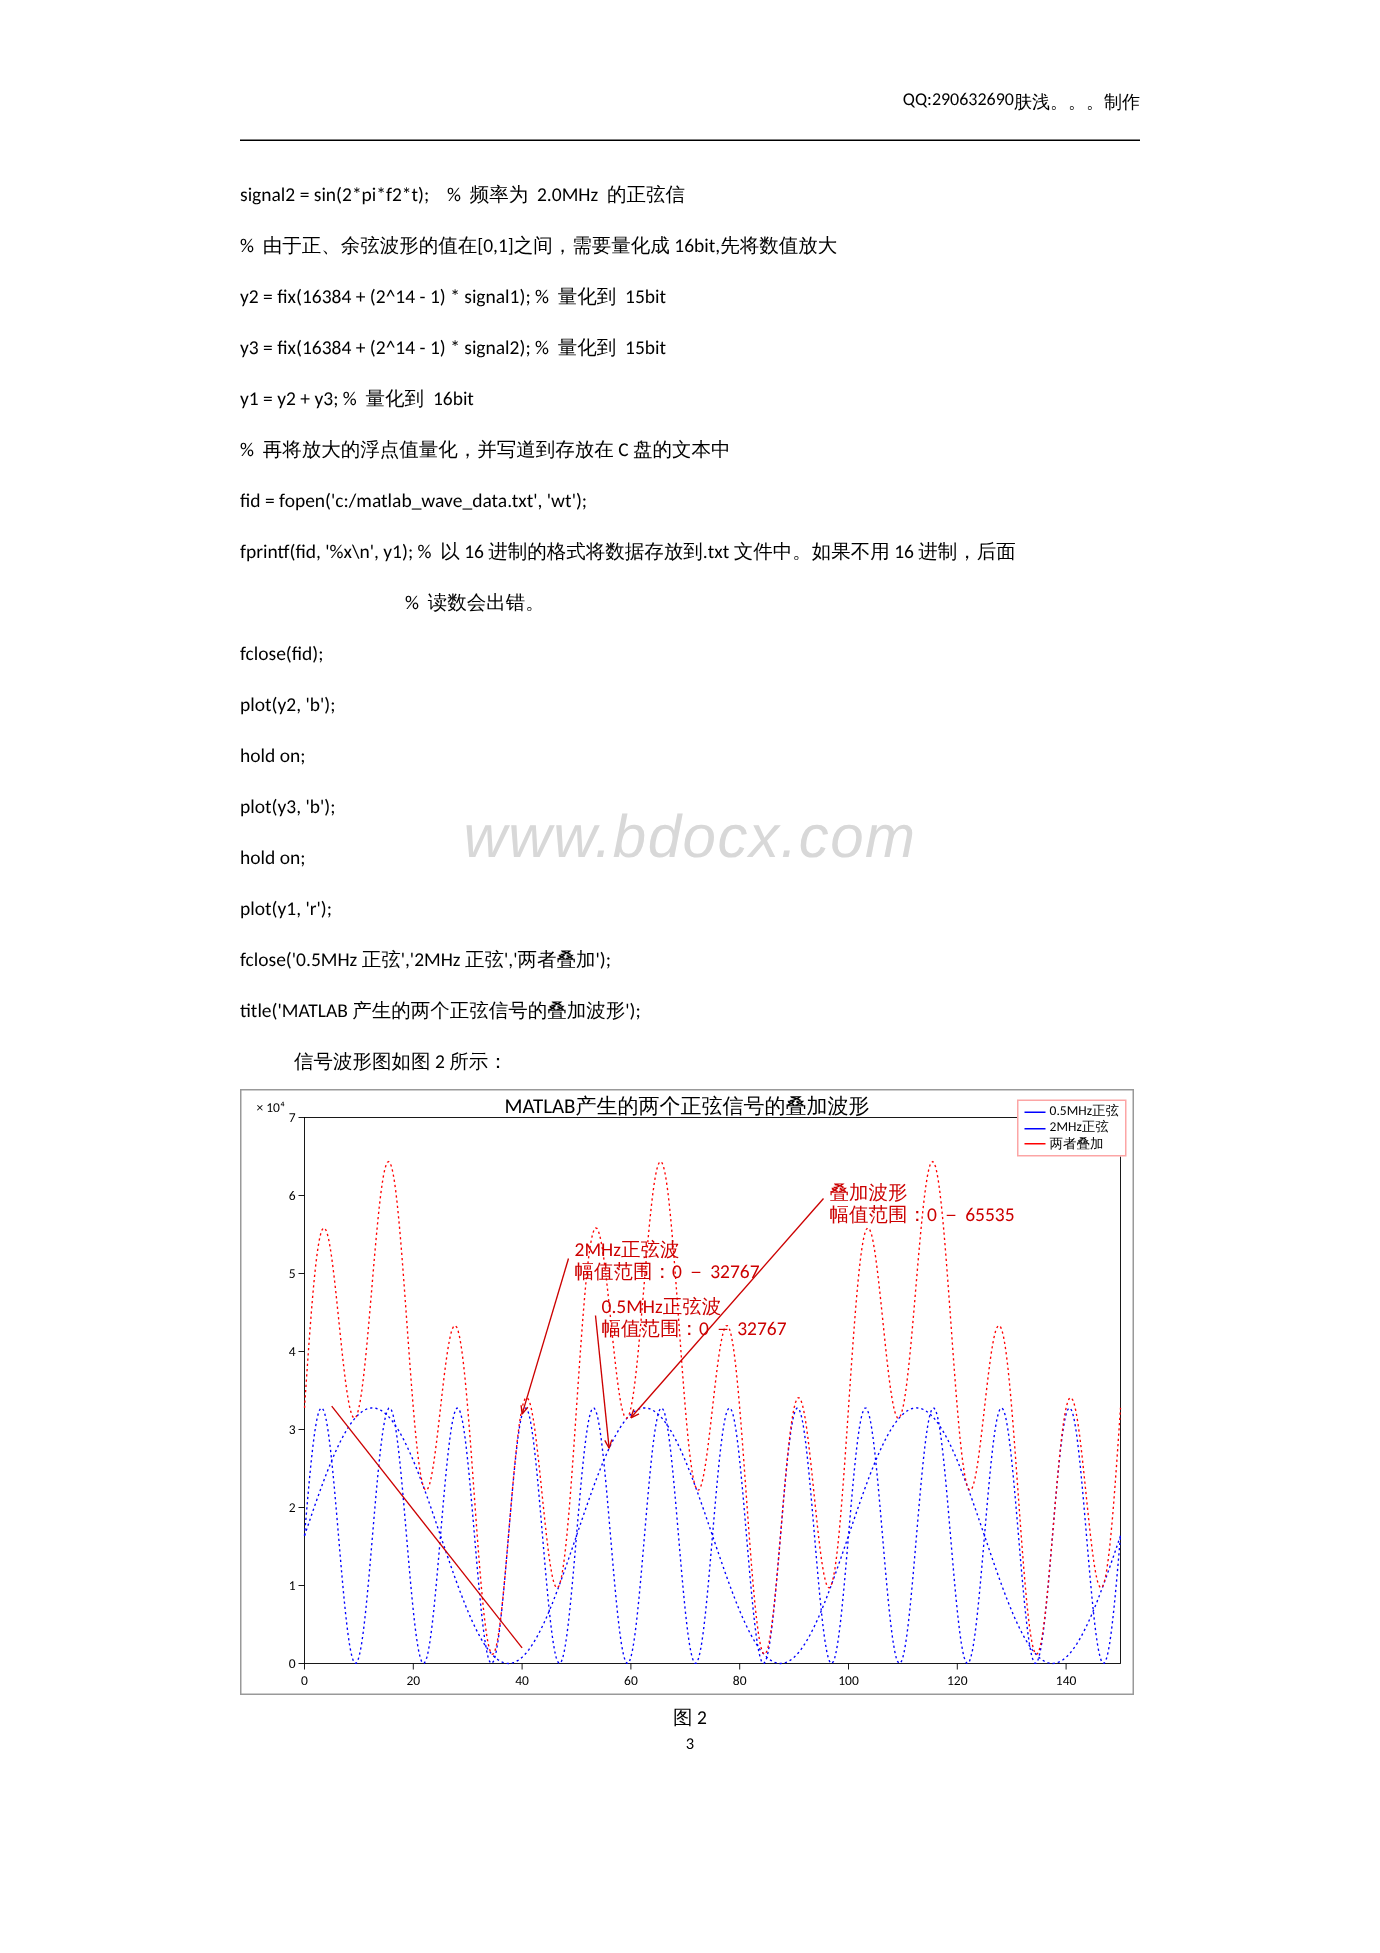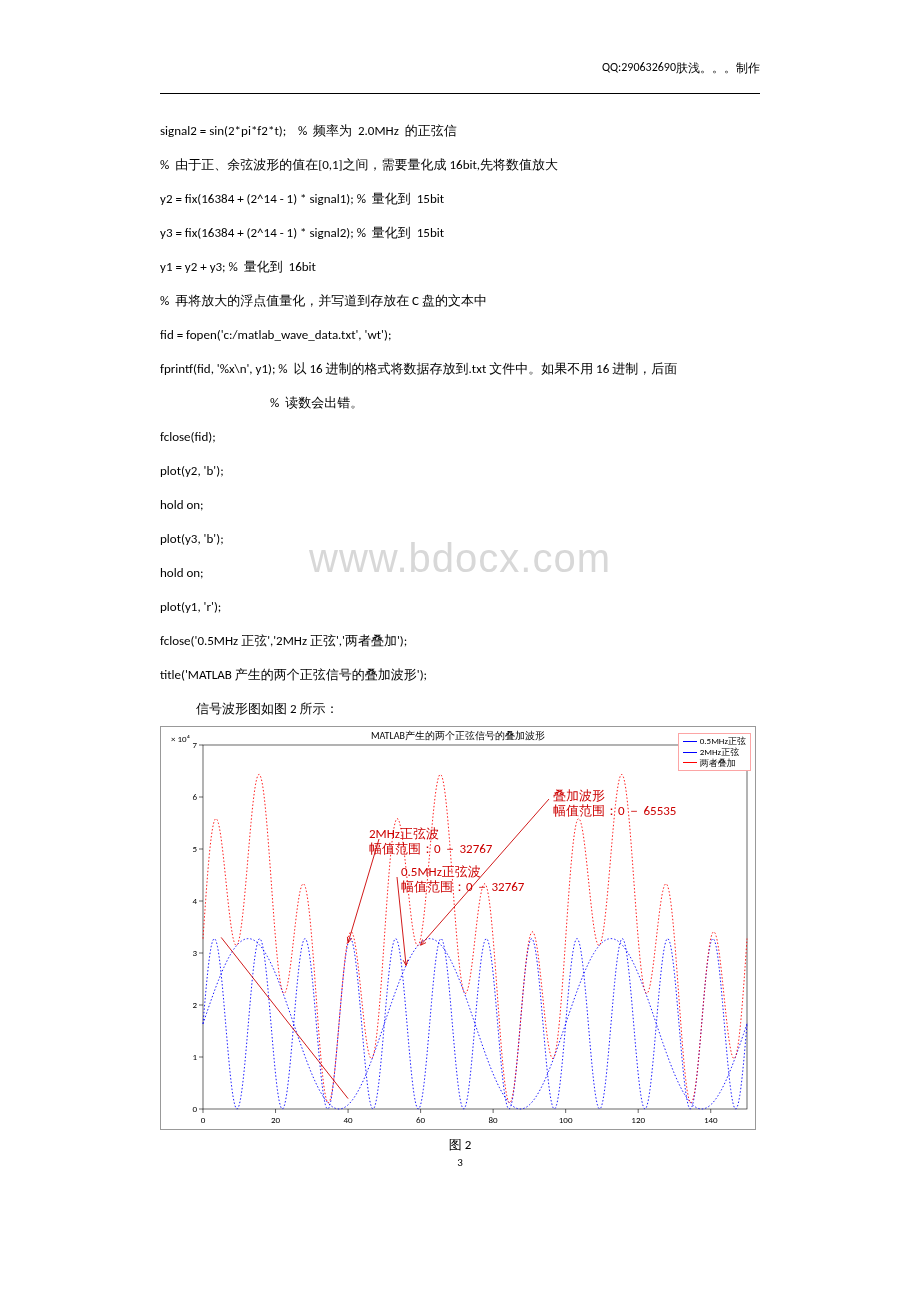--- a/index.html
+++ b/index.html
@@ -42,20 +42,21 @@
       position: absolute;
       top: 536px;
       left: 0;
       width: 920px;
       text-align: center;
       font-size: 40px;
       color: #d8d8d8;
       letter-spacing: 1px;
       z-index: 0;
       font-family: Arial, sans-serif;
+      font-style: italic;
     }
     .chart-wrap {
       position: relative;
       width: 596px;
       height: 404px;
       border: 1px solid #999;
       margin: 4px 0 4px 0;
       background: #fff;
     }
     .chart-wrap svg { display: block; }
@@ -80,21 +81,21 @@
       line-height: 1.2;
     }
     .legend-row { display: flex; align-items: center; gap: 3px; }
     .legend-swatch { width: 14px; height: 0; border-top: 1px solid; }
     .chart-title {
       position: absolute;
       top: 2px;
       left: 0;
       width: 100%;
       text-align: center;
-      font-size: 10px;
+      font-size: 14px;
     }
     .anno {
       position: absolute;
       font-size: 13px;
       color: #c00;
       line-height: 1.15;
     }
     .y-exp {
       position: absolute;
       top: 6px;
@@ -193,19 +194,19 @@
       <div class="legend-row">
         <span class="legend-swatch" style="border-color:#0000ff"></span>
         <span>2MHz正弦</span>
       </div>
       <div class="legend-row">
         <span class="legend-swatch" style="border-color:#ff0000"></span>
         <span>两者叠加</span>
       </div>
     </div>
     <div class="anno" style="top:62px;left:392px;">叠加波形<br>幅值范围：0 － 65535</div>
-    <div class="anno" style="top:100px;left:208px;">2MHz正弦波<br>幅值范围：0 － 32767</div>
+    <div class="anno" style="top:100px;left:222px;">2MHz正弦波<br>幅值范围：0 － 32767</div>
     <div class="anno" style="top:138px;left:240px;">0.5MHz正弦波<br>幅值范围：0 － 32767</div>
   </div>
 
   <div class="fig-caption">图 2</div>
   <div class="page-num">3</div>
 </div>
 
 </body></html>

